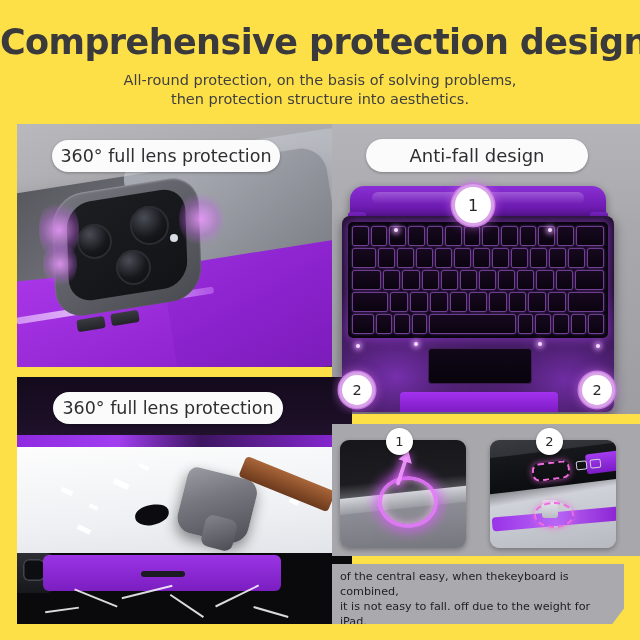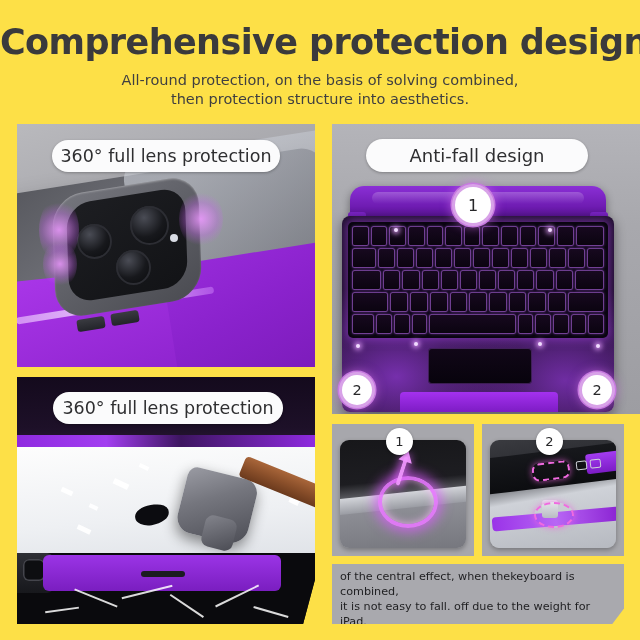--- a/index.html
+++ b/index.html
@@ -40,20 +40,21 @@
     line-height: 1.32;
     color: #3f3f41;
     font-family: "DejaVu Sans", sans-serif;
   }
 
   
   .panel {
     position: absolute;
     background: #a7a7ac;
     overflow: hidden;
+    padding-left: 37px;
   }
   .panel-photo {
     position: absolute;
     inset: 0;
   }
 
   
   .pill {
     position: absolute;
     z-index: 40;
@@ -505,21 +506,21 @@
   }
 </style>
 </head>
 <body>
 
 <div id="page">
 
   <div class="header">
     <h1 class="headline">Comprehensive protection design</h1>
     <p class="subline">
-      <span>All-round protection, on the basis of solving combined,</span><br>
+      <span>All-round protection, on the basis of solving problems,</span><br>
       <span>then protection structure into aesthetics.</span>
     </p>
   </div>
 
   <div class="panel" id="panelA">
     <div class="panel-photo">
       <div class="caseA-body"></div>
       <div class="caseA-glass"></div>
       <div class="caseA-purple"></div>
       <div class="caseA-purple-edge"></div>
@@ -691,17 +692,17 @@
       </div>
       <div class="buckle-edge"></div>
       <div class="buckle-post"></div>
       <div class="dash-mark r1"></div>
       <div class="dash-mark r2"></div>
     </div>
     <div class="badge" style="left:54px; top:4px; width:27px; height:27px; font-size:13px; box-shadow:0 1px 3px rgba(0,0,0,0.35);">2</div>
   </div>
 
   <div class="caption">
-    <div>of the central effect, when thekeyboard is combined,</div>
+    <div>of the central easy, when thekeyboard is combined,</div>
     <div>it is not easy to fall. off due to the weight for iPad.</div>
   </div>
 
 </div>
 
 </body></html>

